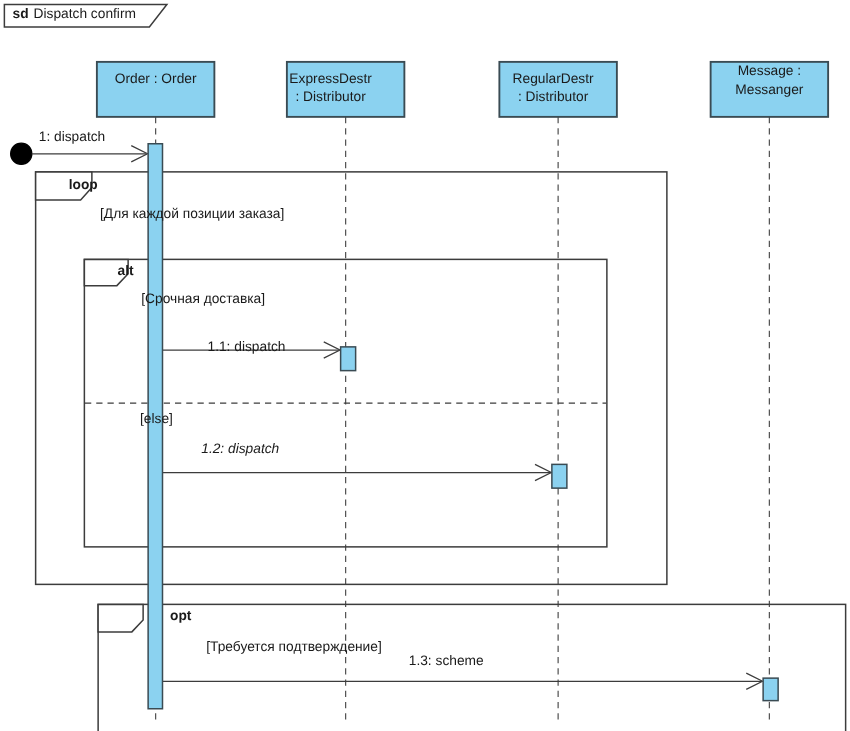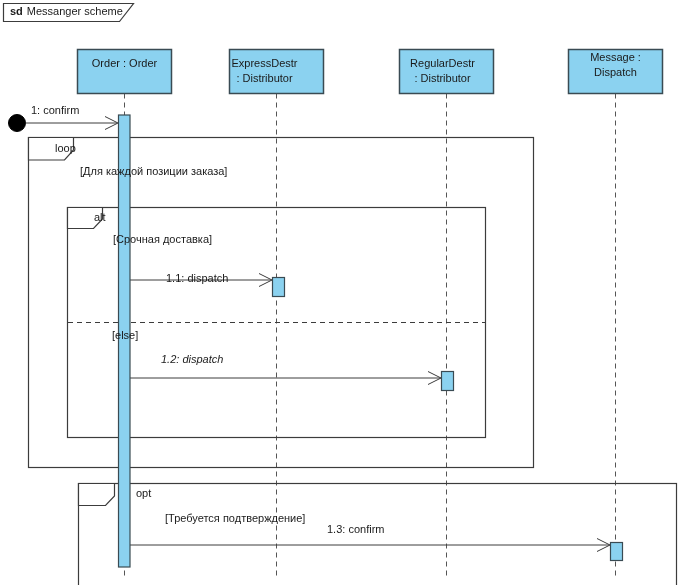--- a/index.html
+++ b/index.html
@@ -11,21 +11,21 @@
   svg.layer { position:absolute; left:0; top:0; }
   .lbl { position:absolute; white-space:nowrap; line-height:13px; }
   .bold { font-weight:bold; }
   .head-label {
     position:absolute; display:flex; flex-direction:column;
     align-items:center; justify-content:center; text-align:center;
     line-height:15px;
   }
   .frame-title { position:absolute; left:10px; top:5px; white-space:nowrap; }
   .frame-title .title { margin-left:4px; }
-  .op-label { position:absolute; font-weight:normal; white-space:nowrap;padding-left:19px; }
+  .op-label { position:absolute; font-weight:bold; white-space:nowrap;padding-left:19px; }
 </style>
 </head>
 <body>
 
 <div class="canvas">
 
   <svg class="layer" width="680" height="585" viewBox="0 0 680 585">
 
     <line x1="124.5" y1="93.5" x2="124.5" y2="578" stroke="#555" stroke-width="1" stroke-dasharray="5,4"></line>
     <line x1="276.5" y1="93.5" x2="276.5" y2="578" stroke="#555" stroke-width="1" stroke-dasharray="5,4"></line>
@@ -66,47 +66,47 @@
 
     <rect x="77.5" y="49.5" width="94" height="44" stroke="#3a4b53" stroke-width="1.5" fill="#8bd2f0"></rect>
     <rect x="229.5" y="49.5" width="94" height="44" stroke="#3a4b53" stroke-width="1.5" fill="#8bd2f0"></rect>
     <rect x="399.5" y="49.5" width="94" height="44" stroke="#3a4b53" stroke-width="1.5" fill="#8bd2f0"></rect>
     <rect x="568.5" y="49.5" width="94" height="44" stroke="#3a4b53" stroke-width="1.5" fill="#8bd2f0"></rect>
 
     <polygon points="3.5,3.5 133.5,3.5 119.5,21.5 3.5,21.5" fill="#ffffff" stroke="#3c3c3c" stroke-width="1.2"></polygon>
   </svg>
 
   <div class="frame-title">
-    <span class="bold">sd</span><span class="title">Messanger scheme</span>
+    <span class="bold">sd</span><span class="title">Dispatch confirm</span>
   </div>
 
   <div class="head-label" style="left:77px; top:49px; width:95px; height:28px;">
     <div>Order : Order</div>
     <div></div>
   </div>
   <div class="head-label" style="left:229px; top:49px; width:71px; height:44px;">
     <div>ExpressDestr</div>
     <div>: Distributor</div>
   </div>
   <div class="head-label" style="left:399px; top:49px; width:87px; height:44px;">
     <div>RegularDestr</div>
     <div>: Distributor</div>
   </div>
   <div class="head-label" style="left:568px; top:49px; width:95px; height:32px;">
     <div>Message :</div>
-    <div>Dispatch</div>
+    <div>Messanger</div>
   </div>
 
   <div class="op-label" style="left:36px; top:142px;">loop</div>
   <div class="op-label" style="left:75px; top:211px;">alt</div>
   <div class="op-label" style="left:86px; top:487px;margin-left:31px;">opt</div>
 
   <div class="lbl" style="left:80px; top:165px;">[Для каждой позиции заказа]</div>
   <div class="lbl" style="left:113px; top:233px;">[Срочная доставка]</div>
   <div class="lbl" style="left:112px; top:329px;">[else]</div>
   <div class="lbl" style="left:121px; top:512px;padding-left:44px;">[Требуется подтверждение]</div>
 
-  <div class="lbl" style="left:31px; top:104px;">1: confirm</div>
+  <div class="lbl" style="left:31px; top:104px;">1: dispatch</div>
   <div class="lbl" style="left:166px; top:258px;margin-top:14px;">1.1: dispatch</div>
   <div class="lbl" style="left:161px; top:353px;font-style:italic;">1.2: dispatch</div>
-  <div class="lbl" style="left:327px; top:523px;">1.3: confirm</div>
+  <div class="lbl" style="left:327px; top:523px;">1.3: scheme</div>
 
 </div>
 
 </body></html>

